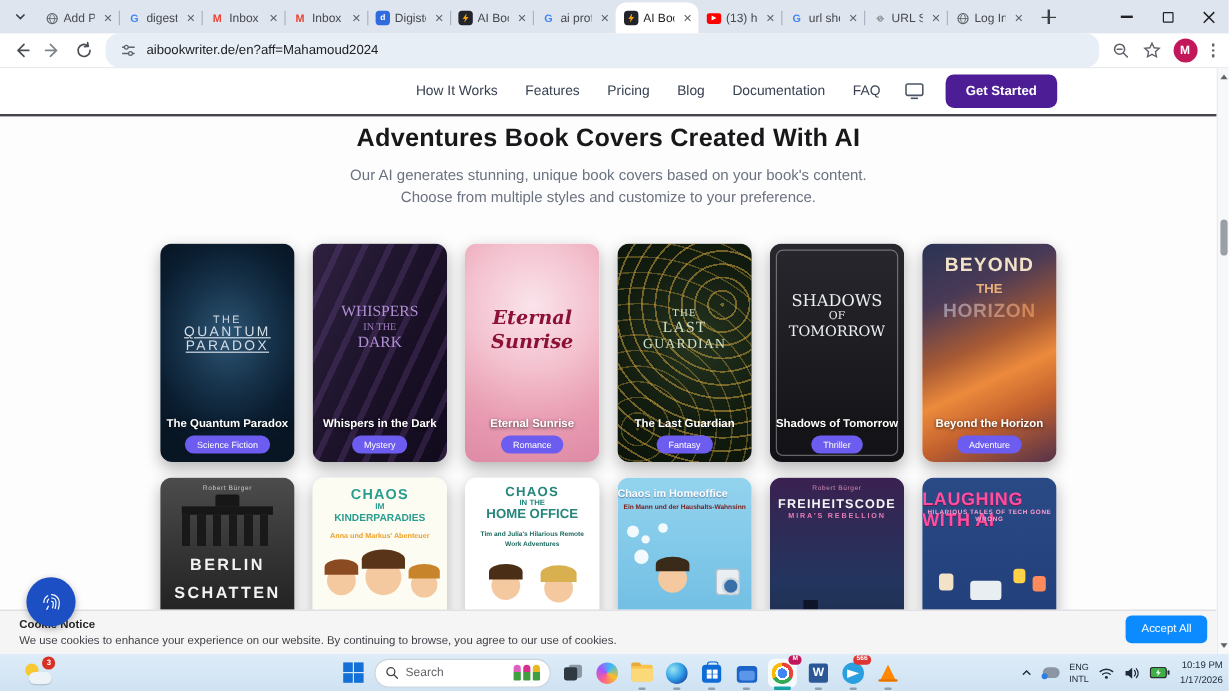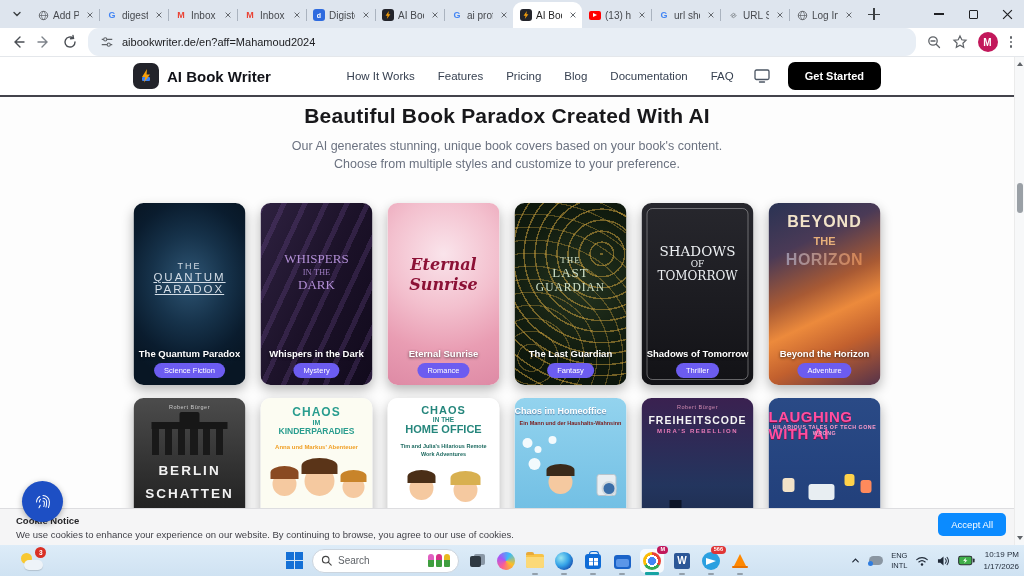--- a/index.html
+++ b/index.html
@@ -45,21 +45,21 @@
   .rail .down { bottom:5px; border-top:4px solid #5f6368; }
   .thumb { position:absolute; top:126px; left:2px; width:6px; height:30px; background:#9aa0a6; border-radius:3px; }
 
   .siteheader { position:absolute; top:0; left:0; width:100%; height:40px; background:#fff; border-bottom:2px solid #43434b; display:flex; align-items:center; padding:0 133px; }
   .brand { display:flex; align-items:center; gap:8px; }
   .brandlogo { width:26px; height:26px; border-radius:7px; background:#22232a; display:flex; align-items:center; justify-content:center; }
   .brandname { font-size:15px; font-weight:bold; color:#111218; }
   .nav { display:flex; gap:23px; margin-left:auto; align-items:center; }
   .navlink { font-size:11.5px; color:#374151; white-space:nowrap; }
   .monitoric { margin-left:20px; }
-  .cta { margin-left:18px; background:#000000; color:#fff; font-size:11px; font-weight:bold; padding:8px 17px; border-radius:7px; border:none; }
+  .cta { margin-left:18px; background:#4c1d95; color:#fff; font-size:11px; font-weight:bold; padding:8px 17px; border-radius:7px; border:none; }
 
   .h1 { position:absolute; top:47px; width:100%; text-align:center; font-size:21px; font-weight:bold; color:#18181b; letter-spacing:.2px; }
   .sub { position:absolute; width:100%; text-align:center; font-size:12.5px; color:#6b7280; }
   .sub1 { top:82px; } .sub2 { top:100px; }
 
   .grid { position:absolute; left:50%; transform:translateX(-50%); display:flex; gap:15px; }
   .grid1 { top:146px; } .grid2 { top:341px; }
   .card { width:112px; height:182px; border-radius:10px; overflow:hidden; position:relative; box-shadow:0 5px 12px rgba(0,0,0,.28); flex:none; }
   .caption { position:absolute; left:4px; right:4px; bottom:25px; text-align:center; color:#fff; font-weight:bold; font-size:9.5px; line-height:1.4; text-shadow:0 1px 3px rgba(0,0,0,.7); }
   .genre { position:absolute; bottom:7px; left:50%; transform:translateX(-50%); background:#6c5cf0; color:#fff; font-size:7.5px; padding:3px 10px; border-radius:9px; white-space:nowrap; }
@@ -397,45 +397,36 @@
   <div class="kebab">
       <i></i>
       <i></i>
       <i></i>
     </div>
 </div>
 
 <div class="viewport">
 
   <div class="siteheader">
-    <div class="brand">
-      <span class="brandlogo">
-          <svg width="14" height="14" viewBox="0 0 14 14">
-            <rect x="3" y="8" width="8" height="4" rx="1" fill="#3b82f6"></rect>
-            <polygon points="8,0 3,8 6.3,8 5,13.5 11,5.5 7.6,5.5" fill="#f59e0b"></polygon>
-          </svg>
-        </span>
-      <span class="brandname">AI Book Writer</span>
-    </div>
     <nav class="nav">
       <a class="navlink">How It Works</a>
       <a class="navlink">Features</a>
       <a class="navlink">Pricing</a>
       <a class="navlink">Blog</a>
       <a class="navlink">Documentation</a>
       <a class="navlink">FAQ</a>
     </nav>
     <svg class="monitoric" width="16" height="14" viewBox="0 0 16 14">
         <rect x="1" y="1" width="14" height="9.5" rx="1.5" fill="none" stroke="#4b5563" stroke-width="1.3"></rect>
         <path d="M5.5 13 H10.5" stroke="#4b5563" stroke-width="1.3" stroke-linecap="round"></path>
       </svg>
     <button class="cta">Get Started</button>
   </div>
 
-  <h1 class="h1">Beautiful Book Paradox Created With AI</h1>
+  <h1 class="h1">Adventures Book Covers Created With AI</h1>
   <div class="sub sub1">Our AI generates stunning, unique book covers based on your book's content.</div>
   <div class="sub sub2">Choose from multiple styles and customize to your preference.</div>
 
   <div class="grid grid1">
     <div class="card">
       <div class="art c1">
         <div class="t">
             <span class="artline l1">THE</span>
             <span class="artline l2">QUANTUM</span>
             <span class="artline l3">PARADOX</span>

